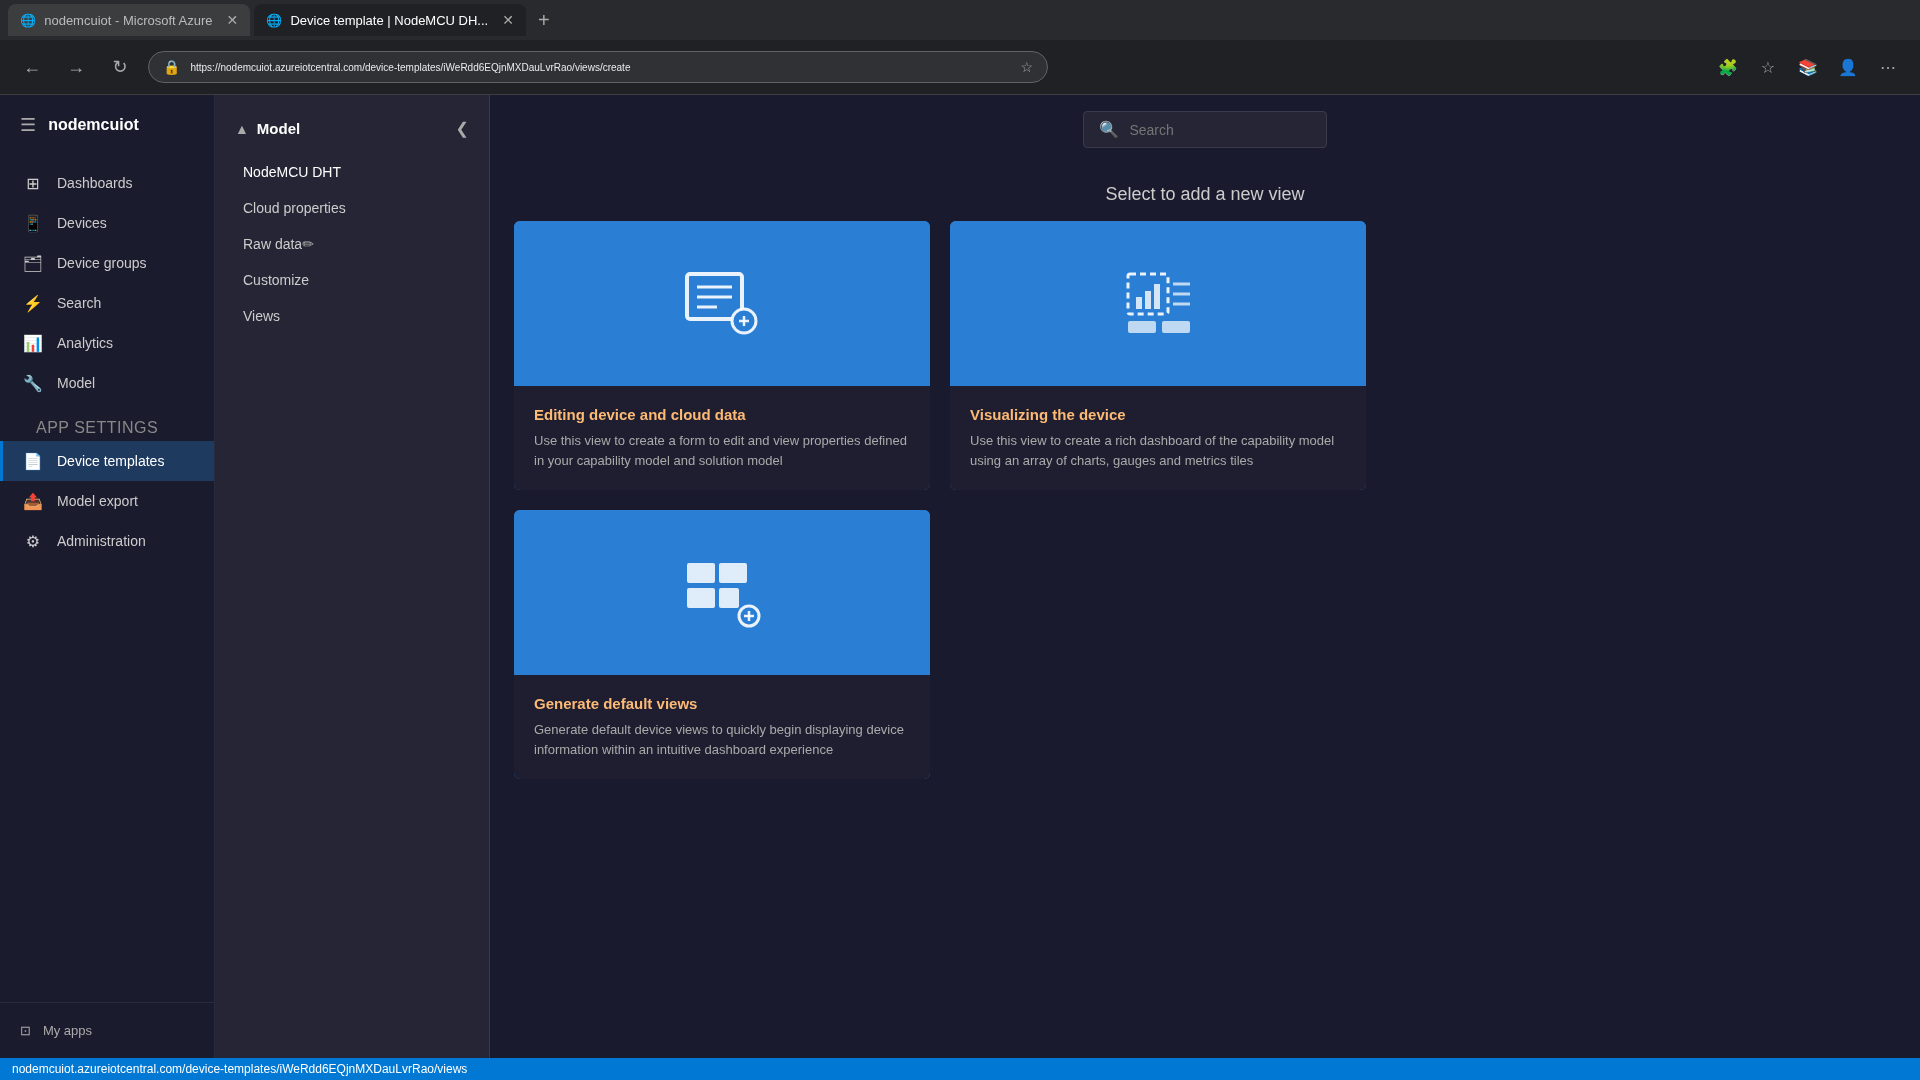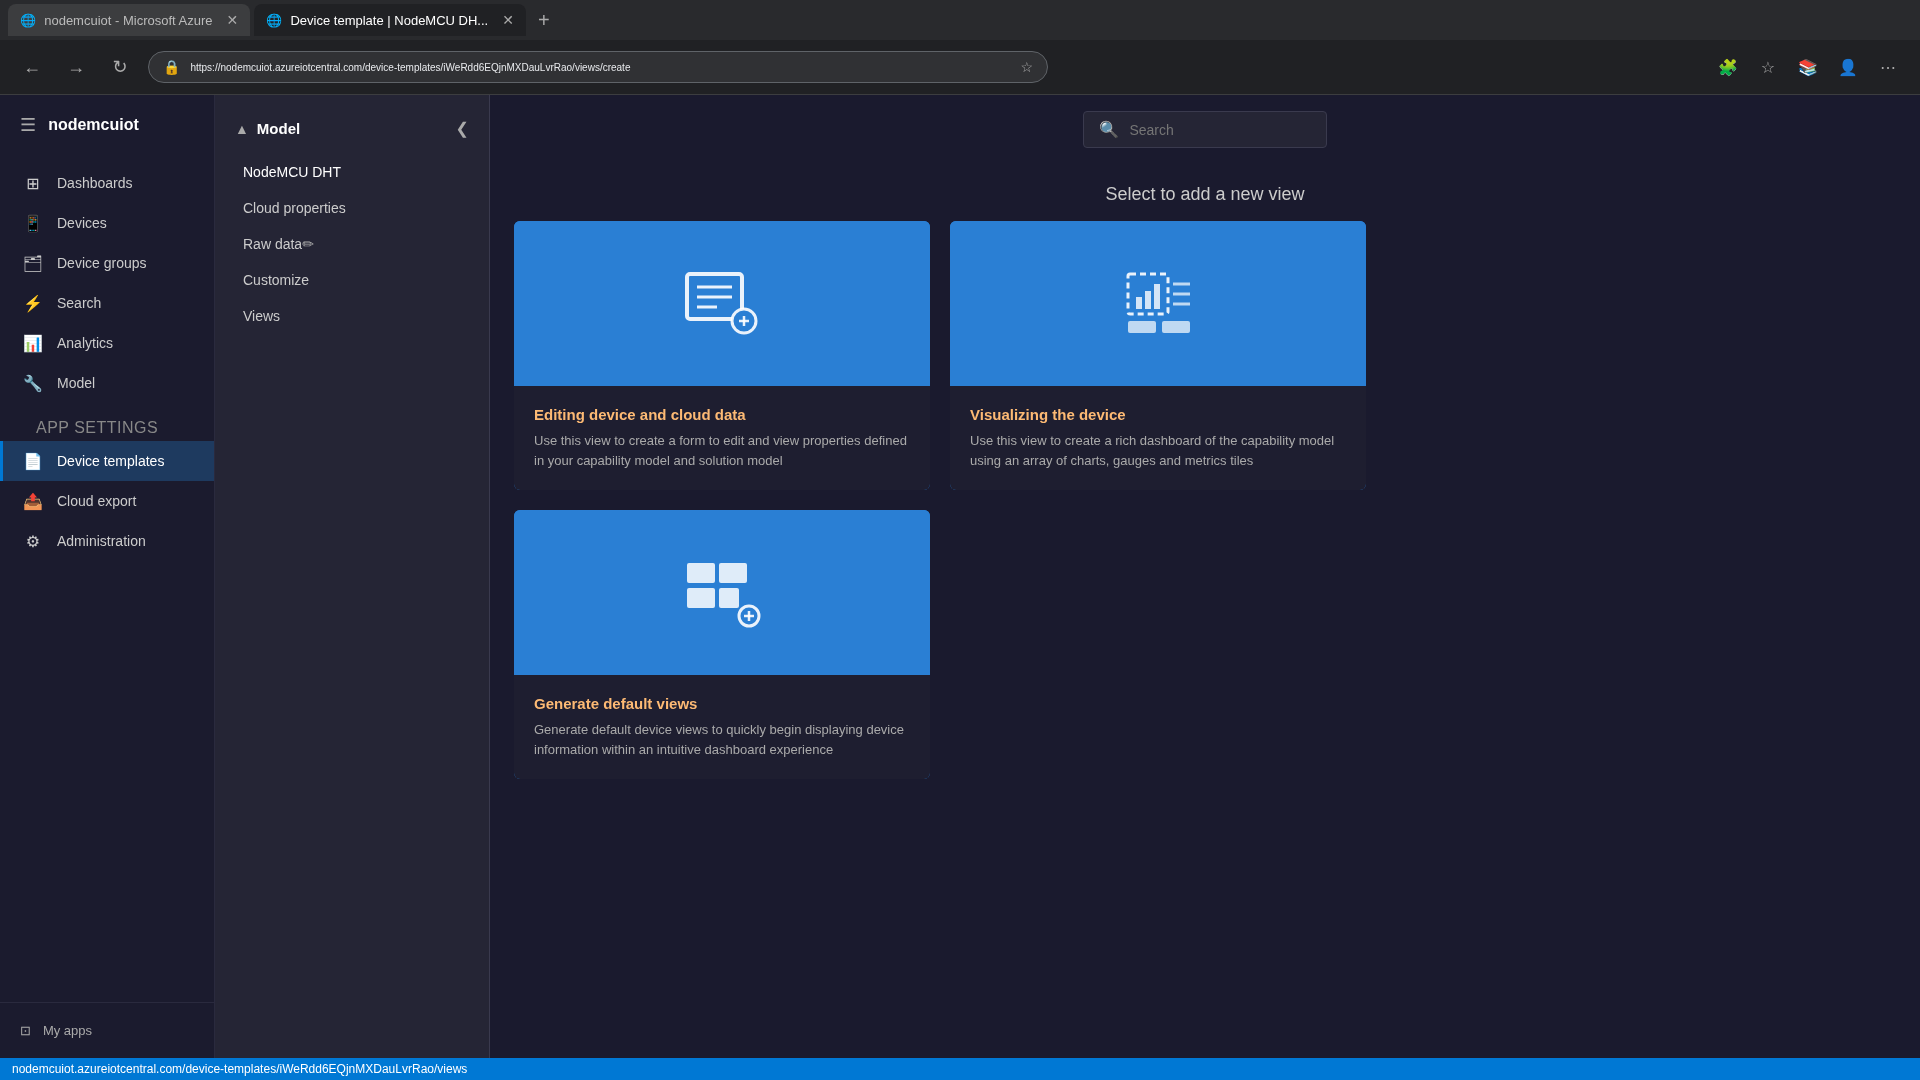--- a/index.html
+++ b/index.html
@@ -135,21 +135,21 @@
       </div>
 
       <div class="section-label">App settings</div>
 
       <div class="nav-item active">
         <span class="nav-icon">📄</span>
         <span>Device templates</span>
       </div>
       <div class="nav-item">
         <span class="nav-icon">📤</span>
-        <span>Cloud export</span>
+        <span>Model export</span>
       </div>
       <div class="nav-item">
         <span class="nav-icon">⚙</span>
         <span>Administration</span>
       </div>
     </div>
     <div class="sidebar-bottom">
       <div class="my-apps-item">
         <span>⊡</span>
         <span>My apps</span>

